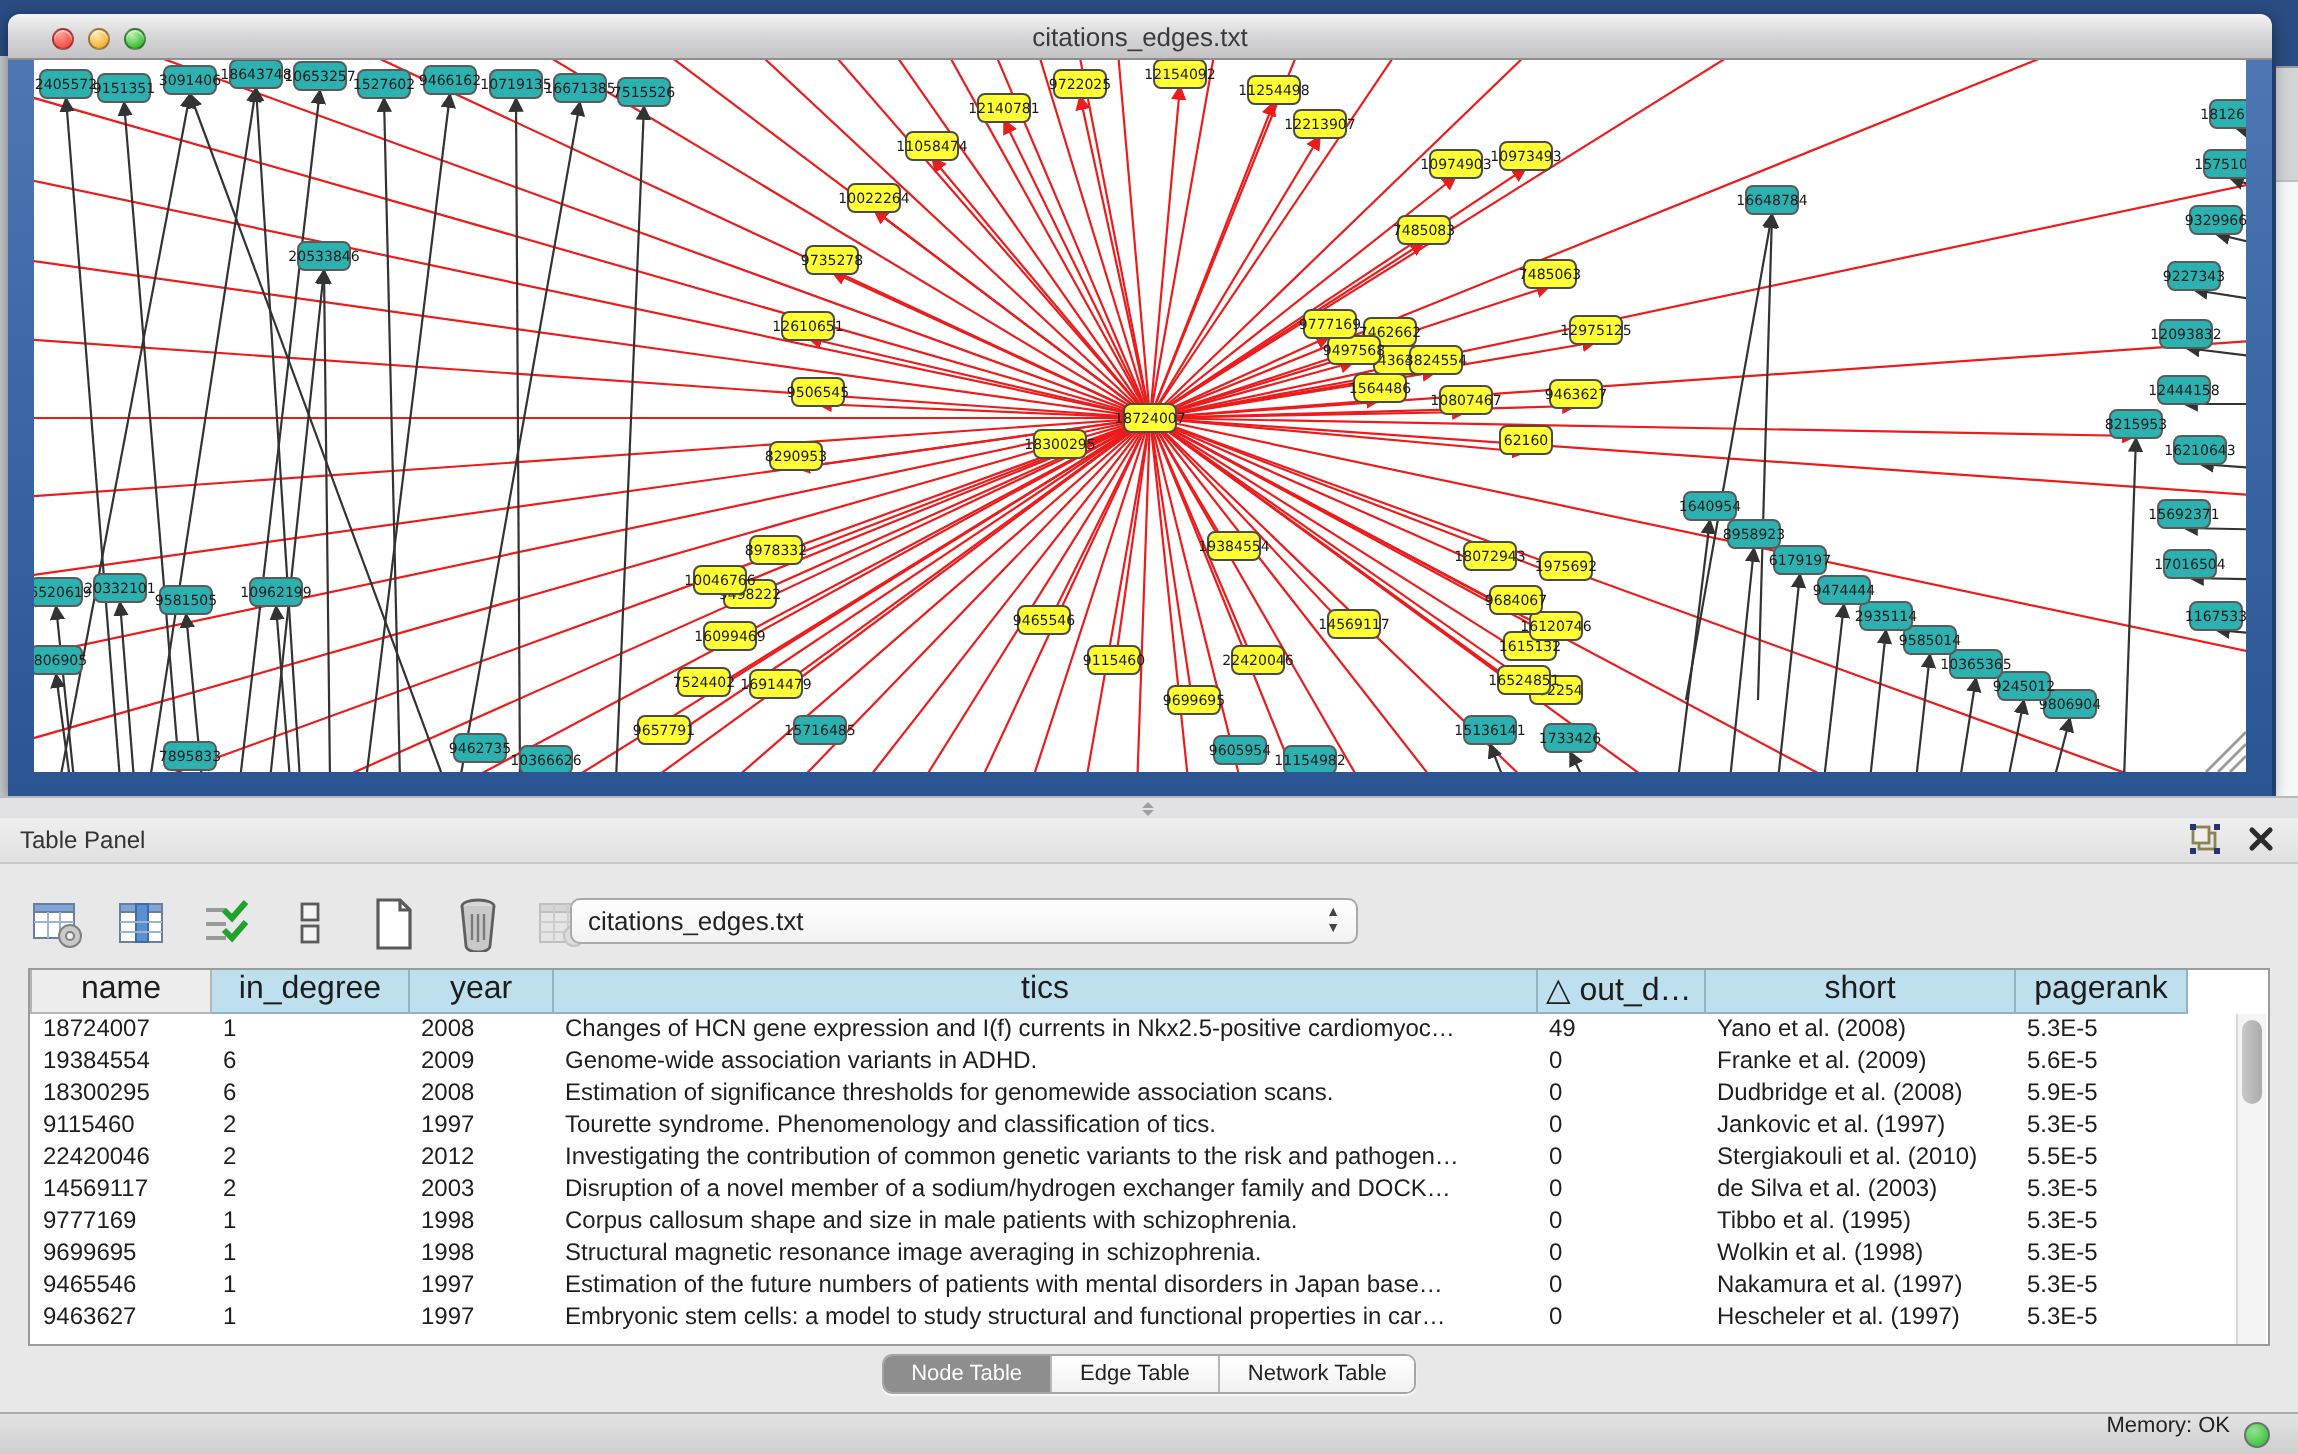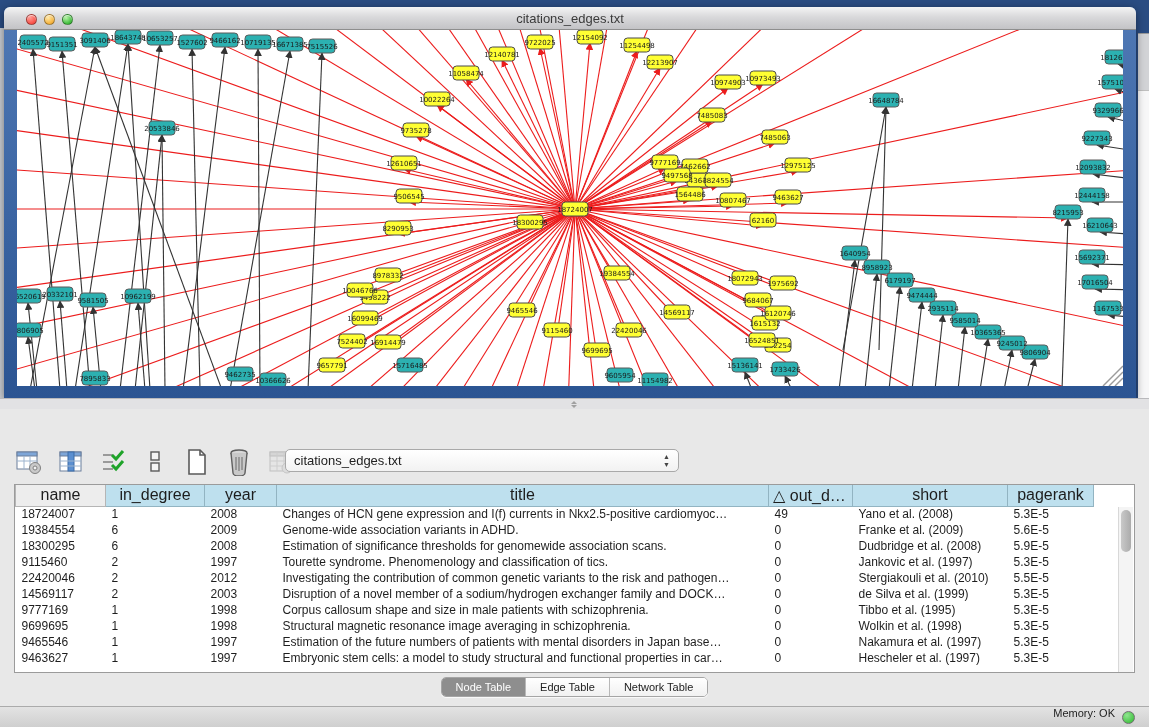--- a/index.html
+++ b/index.html
@@ -644,20 +644,36 @@
 </div>
 
 <div class="splitter">
   <svg class="splitter-handle" width="10" height="7" viewBox="0 0 10 7">
     <path d="M2,3 L5,0 L8,3 Z" fill="#8A8A8A"></path>
     <path d="M2,4 L5,7 L8,4 Z" fill="#8A8A8A"></path>
   </svg>
 </div>
 
 <div class="table-panel">
+  <div class="panel-header">
+    <div class="panel-title">Table Panel</div>
+    <div class="panel-header-icons">
+      <svg width="15" height="15" viewBox="0 0 15 15">
+        <rect x="4.5" y="4.5" width="8" height="8" fill="none" stroke="#8C8352" stroke-width="1.4"></rect>
+        <rect x="1.5" y="1.5" width="8" height="8" fill="#EFEFEF" stroke="#8C8352" stroke-width="1.4"></rect>
+        <rect x="0" y="0" width="3" height="3" fill="#27356B"></rect>
+          <rect x="12" y="0" width="3" height="3" fill="#27356B"></rect>
+        <rect x="0" y="12" width="3" height="3" fill="#27356B"></rect>
+          <rect x="12" y="12" width="3" height="3" fill="#27356B"></rect>
+      </svg>
+      <svg width="13" height="13" viewBox="0 0 13 13">
+        <path d="M2,2 L11,11 M11,2 L2,11" stroke="#2B2B2B" stroke-width="2.6" stroke-linecap="round"></path>
+      </svg>
+    </div>
+  </div>
 
   <div class="toolbar">
     <span class="tb-btn">
       <svg width="26" height="26" viewBox="0 0 26 26">
         <rect x="1" y="3" width="20" height="17" fill="#FFF" stroke="#6B7E9B"></rect>
         <rect x="1" y="3" width="20" height="4" fill="#7EA6D8" stroke="#6B7E9B"></rect>
         <path d="M1 12 h20 M8 7 v13 M14 7 v13" stroke="#9DB4CE"></path>
         <circle cx="19" cy="19" r="5.5" fill="#C9C9C9" stroke="#808080"></circle>
         <circle cx="19" cy="19" r="2" fill="#F2F2F2" stroke="#808080"></circle>
       </svg>
@@ -723,21 +739,21 @@
           <col style="width: 492px;">
           <col style="width: 84px;">
           <col style="width: 155px;">
           <col style="width: 86px;">
         </colgroup>
       <thead>
           <tr id="table-head-row">
             <th class="plain">name</th>
             <th>in_degree</th>
             <th>year</th>
-            <th>title</th>
+            <th>tics</th>
             <th>△ out_de…</th>
             <th>short</th>
             <th>pagerank</th>
           </tr>
         </thead>
       <tbody id="table-body">
           <tr>
             <td>18724007</td>
             <td>1</td>
             <td>2008</td>
@@ -781,21 +797,21 @@
             <td>0</td>
             <td>Stergiakouli et al. (2010)</td>
             <td>5.5E-5</td>
           </tr>
           <tr>
             <td>14569117</td>
             <td>2</td>
             <td>2003</td>
             <td>Disruption of a novel member of a sodium/hydrogen exchanger family and DOCK…</td>
             <td>0</td>
-            <td>de Silva et al. (1999)</td>
+            <td>de Silva et al. (2003)</td>
             <td>5.3E-5</td>
           </tr>
           <tr>
             <td>9777169</td>
             <td>1</td>
             <td>1998</td>
             <td>Corpus callosum shape and size in male patients with schizophrenia.</td>
             <td>0</td>
             <td>Tibbo et al. (1995)</td>
             <td>5.3E-5</td>

